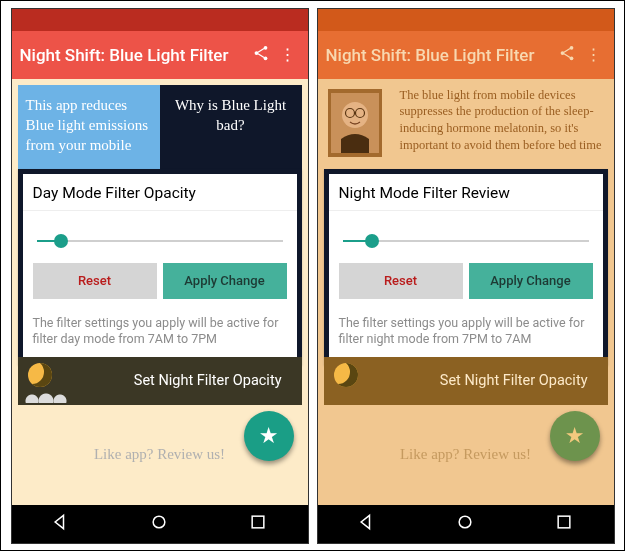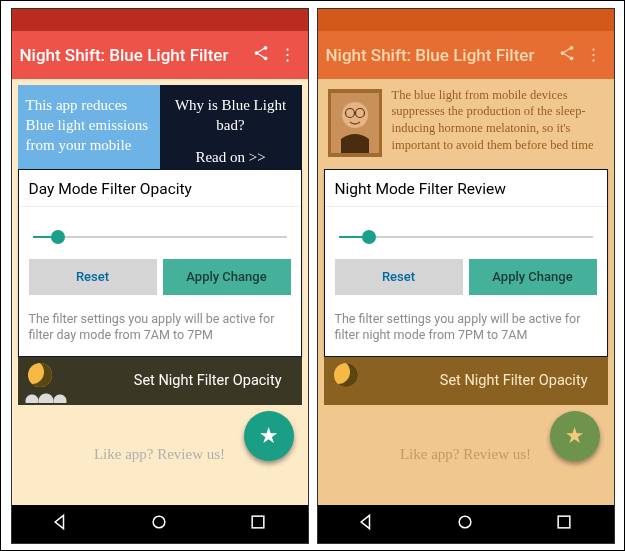--- a/index.html
+++ b/index.html
@@ -51,36 +51,36 @@
     flex: 1; background: #6db3e6; color: #fff;
     padding: 10px 8px; font-size: 15px; line-height: 1.35;
     font-family: Georgia, serif;
   }
   .card-orange {
     flex: 1; background: #0f172a; color: #fff;
     padding: 10px 8px; font-size: 15px; text-align: center;
     font-family: Georgia, serif; line-height: 1.35;
   }
   .info-right {
-    display: flex; padding: 8px 10px 0 10px; gap: 10px;
+    display: flex; padding: 8px 10px 0 10px; gap: 18px;
     height: 108px;
   }
   .avatar {
     width: 54px; height: 68px; background: #a36a2d;
     display: flex; align-items: center; justify-content: center;
     margin-top: 2px;
   }
   .avatar svg { width: 48px; height: 60px; }
   .info-text {
     flex: 1; color: #9a5e21; font-size: 12.5px;
     font-family: Georgia, serif; line-height: 1.35;
   }
   .panel {
     position: absolute; left: 6px; right: 6px; top: 90px;
-    background: #fff; border: 1px solid #0f172a;
+    background: #fff; border: 5px solid #0f172a;
     box-shadow: 0 1px 2px rgba(0,0,0,.18);
   }
   .panel .head {
     padding: 10px 10px 8px 10px; font-size: 15.5px;
     border-bottom: 1px solid #eee;
   }
   .slider-row { padding: 20px 14px 12px 14px; }
   .slider {
     position: relative; height: 20px;
   }
@@ -91,21 +91,21 @@
   .track .fill { position: absolute; top: 0; left: 0; height: 2px; background: #1b9e8a; }
   .thumb {
     position: absolute; width: 14px; height: 14px; border-radius: 50%;
     background: #1b9e8a; top: 3px; transform: translateX(-50%);
   }
   .btns { display: flex; gap: 6px; padding: 0 10px 8px 10px; }
   .btn {
     flex: 1; height: 36px; display: flex; align-items: center; justify-content: center;
     font-size: 13px; font-weight: 500;
   }
-  .btn.reset { background: #d5d5d5; color: #0369a1; }
+  .btn.reset { background: #d5d5d5; color: #b91c1c; }
   .btn.apply { background: #45b19b; color: #1d3a34; }
   .note { padding: 8px 10px 12px 10px; color: #8c8c8c; font-size: 12.5px; line-height: 1.35; }
   .night-strip {
     position: absolute; left: 6px; right: 6px; top: 278px;
     height: 48px; display: flex; align-items: center;
   }
   .night-strip.left { background: #3b3725; }
   .night-strip.right { background: #8b6122; }
   .night-strip .moon {
     width: 40px; position: relative; height: 100%;
@@ -167,21 +167,20 @@
           </svg>
       </span>
       <span class="icon more">⋮</span>
     </div>
     <div class="content left">
       <div class="top-cards">
         <div class="card-blue">This app reduces Blue light emissions from your mobile</div>
         <div class="card-orange">
           <div>Why is Blue Light bad?</div>
           <div style="height:12px"></div>
-          <div>Read on &gt;&gt;</div>
         </div>
       </div>
 
       <div class="panel">
         <div class="head">Day Mode Filter Opacity</div>
         <div class="slider-row">
           <div class="slider">
             <div class="track">
                 <div class="fill" style="width:10%"></div>
               </div>

